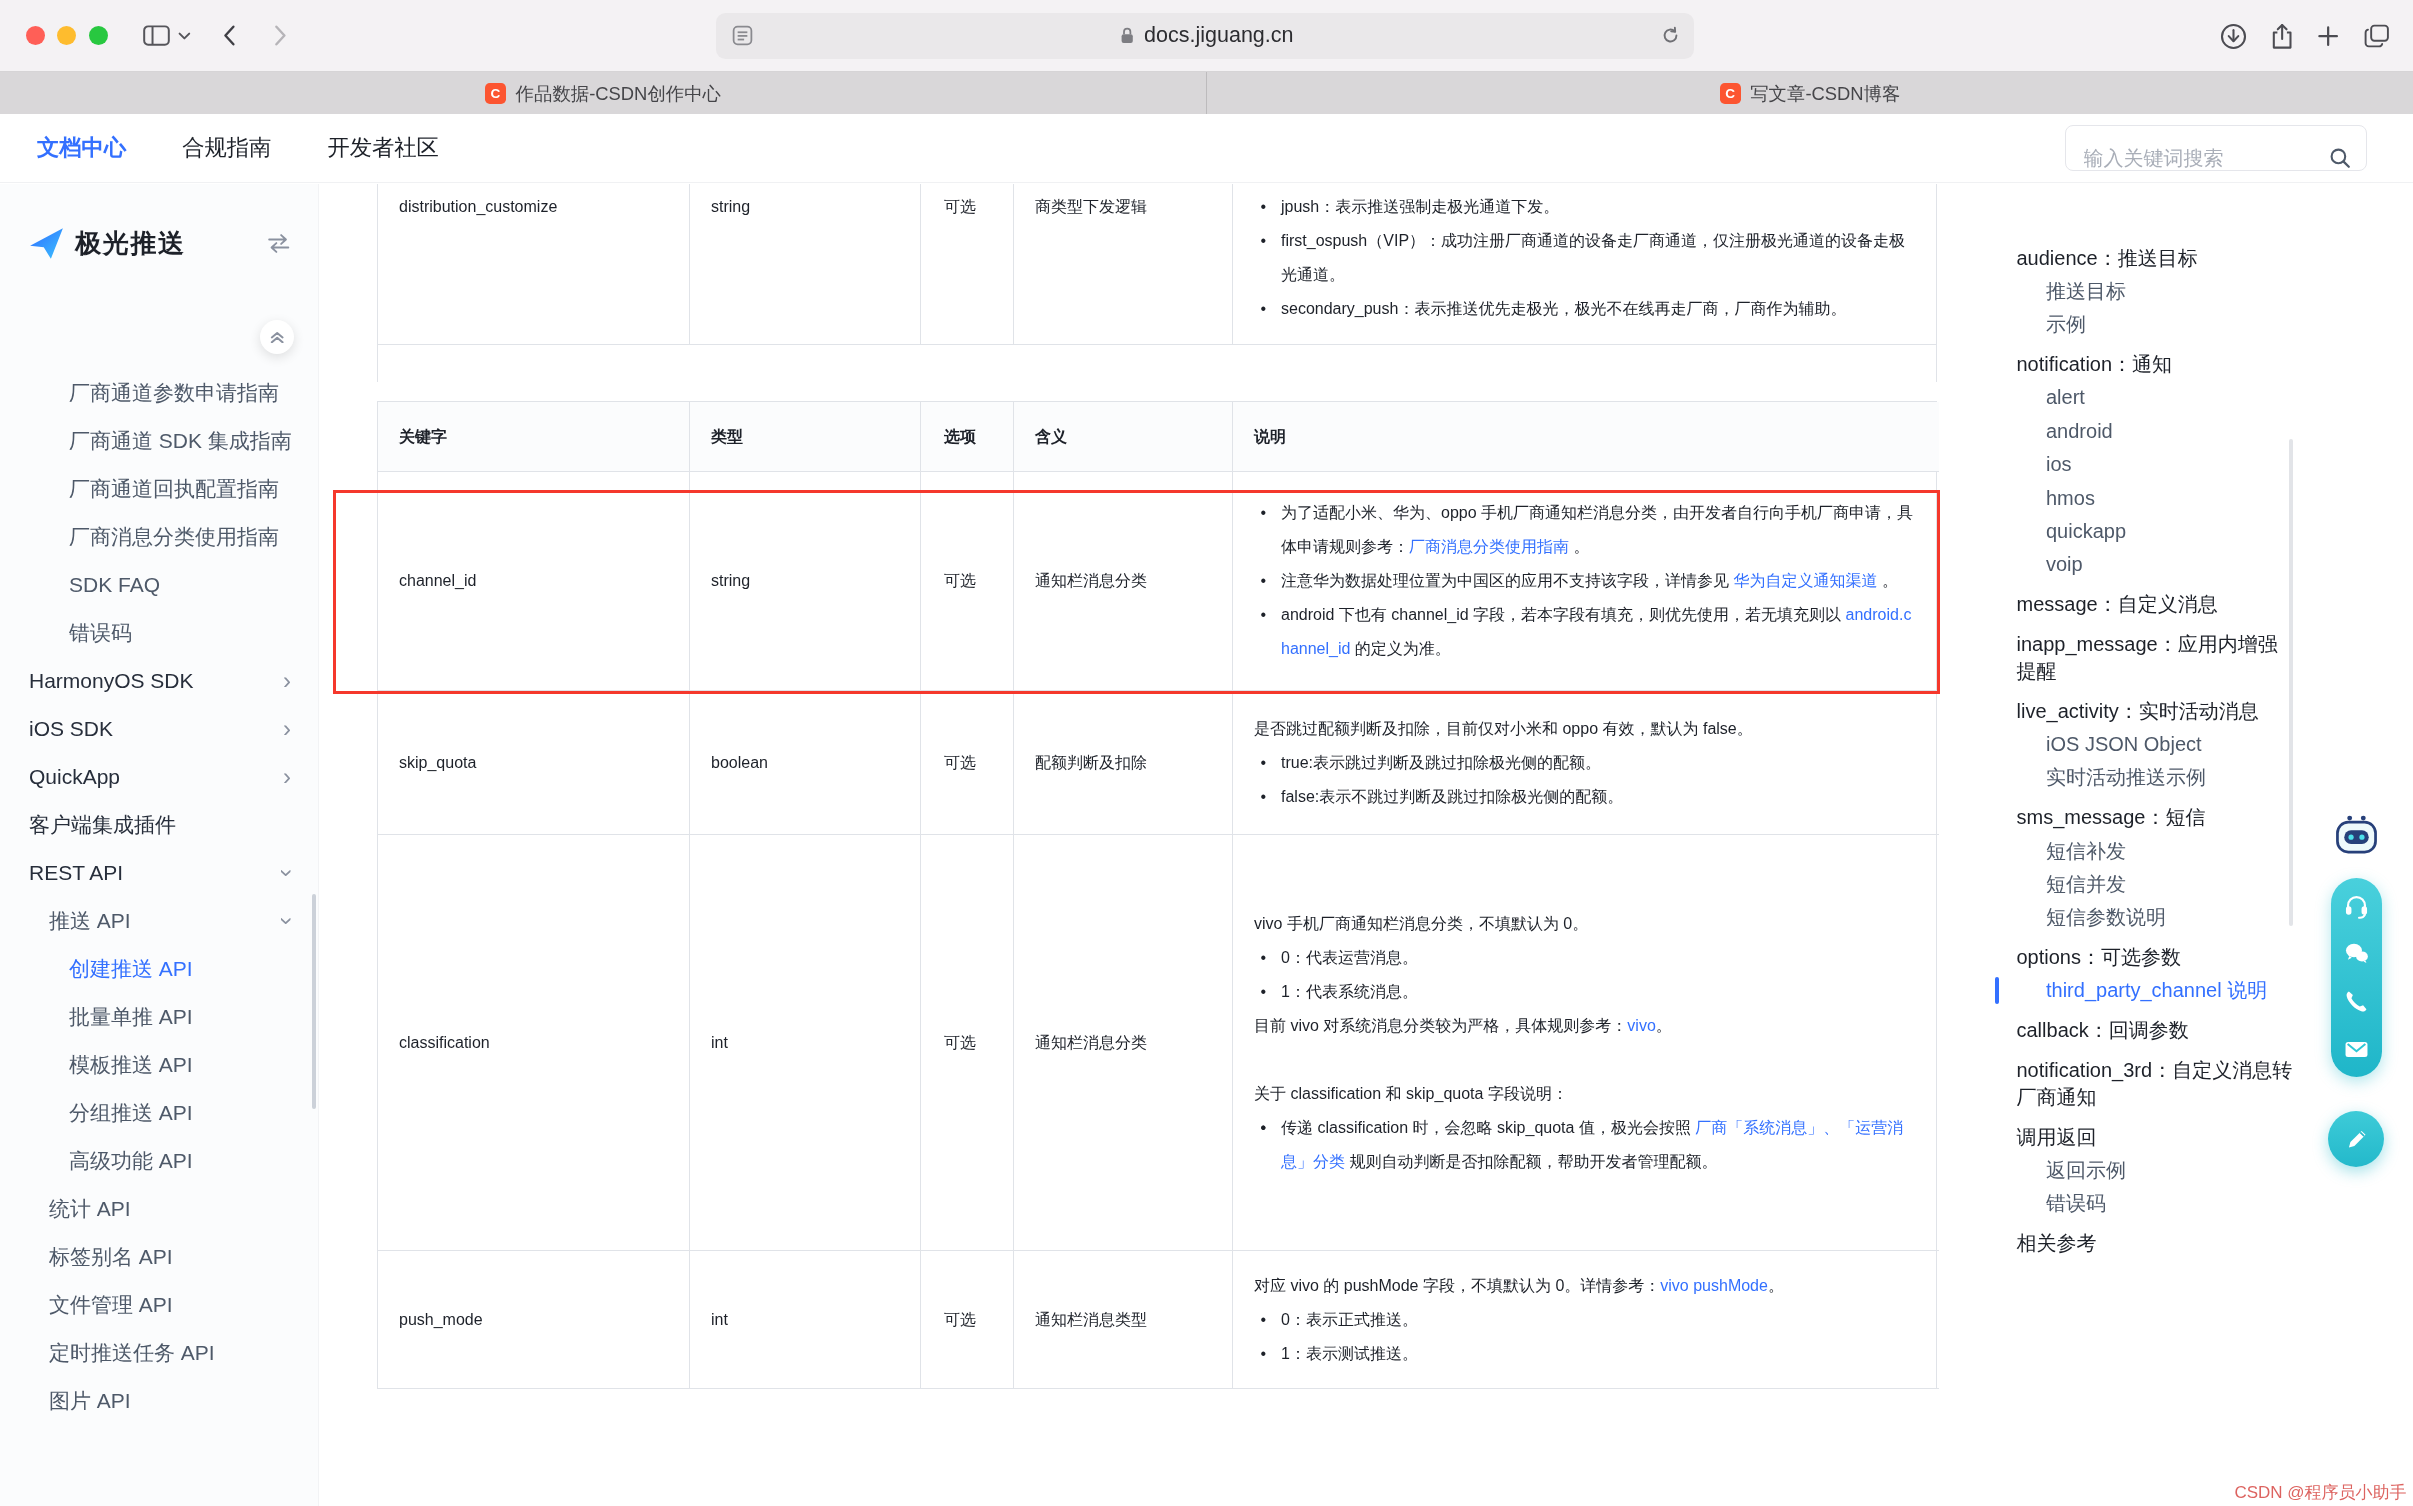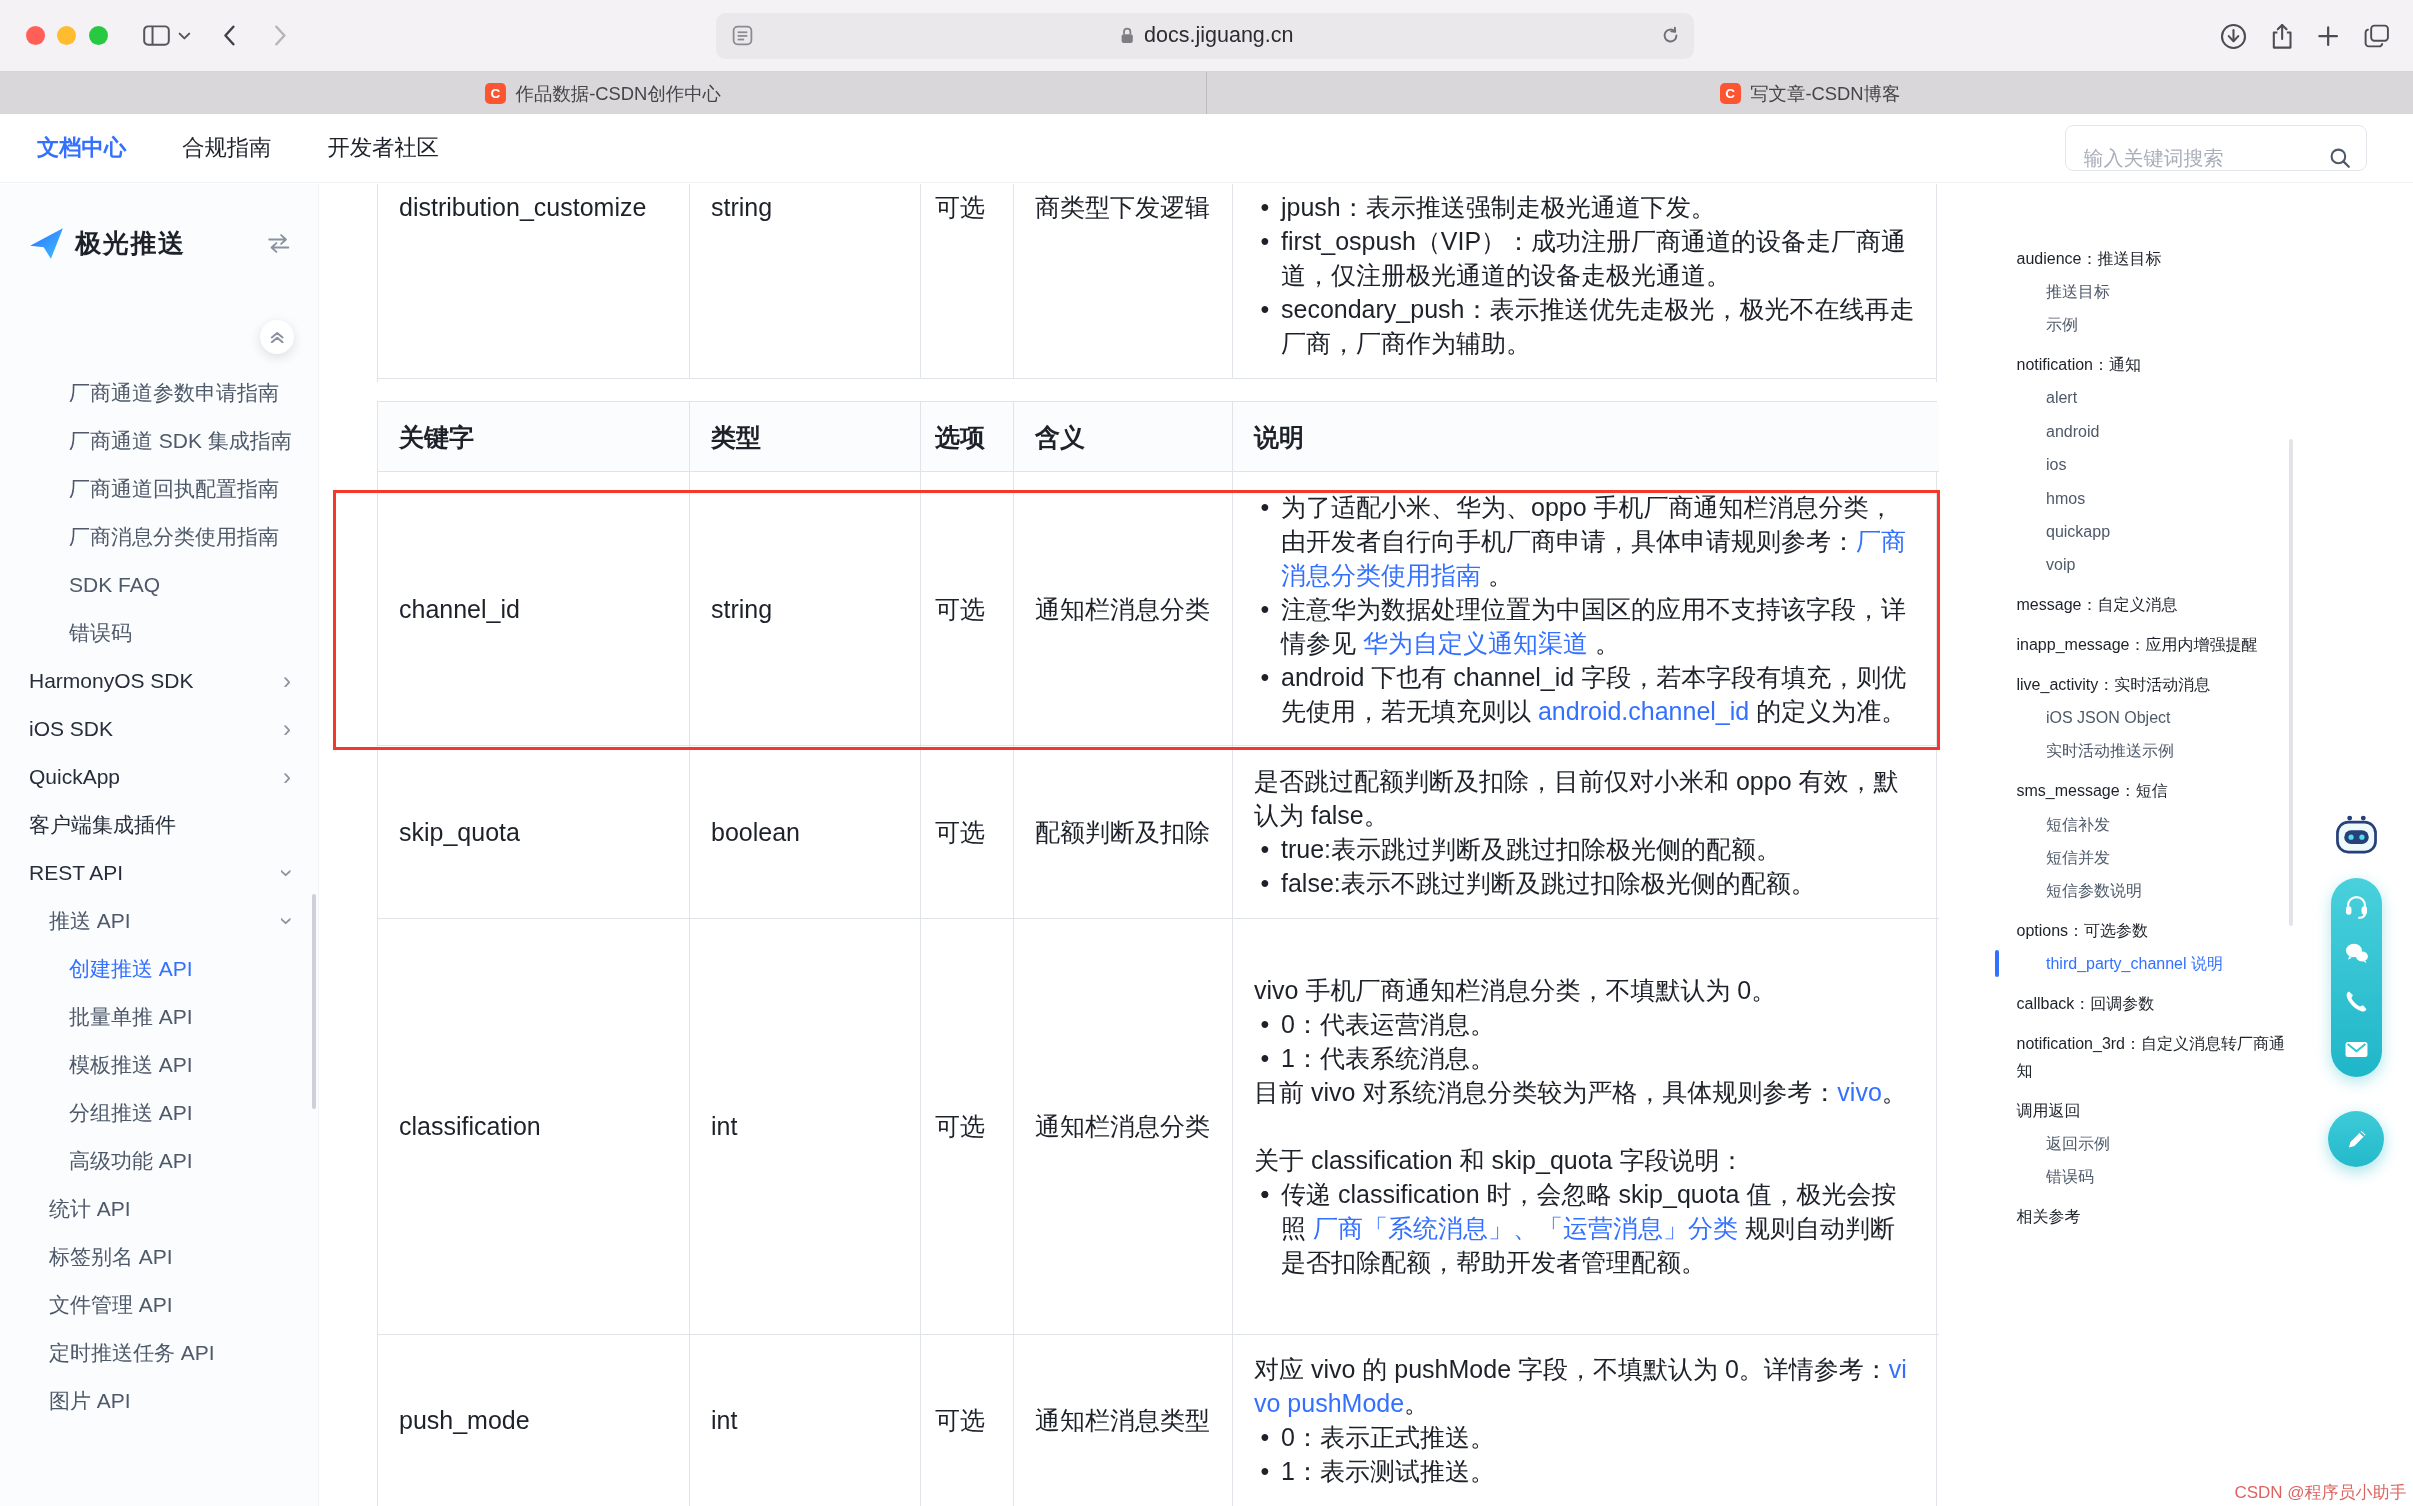--- a/index.html
+++ b/index.html
@@ -56,40 +56,40 @@
 .chev.down{transform:rotate(90deg)}
 .s-scrollthumb{position:absolute;right:1.6px;top:710px;width:4.8px;height:215px;background:#ccd1d9;border-radius:2.4px}
 
 .main{position:absolute;left:319px;top:184px;width:1692px;bottom:0;background:#fff;overflow:hidden}
 .doc{position:relative;margin-left:58px;width:1560px}
 .dtable{width:1560px;border-left:0.8px solid #e0e3e8;border-right:0.8px solid #e0e3e8}
 #partial-table{height:198px;overflow:hidden}
 #partial-table .tcell{justify-content:flex-start;padding-top:6.4px}
 #main-table{border-top:0.8px solid #e0e3e8;margin-top:19px}
 .trow,.thead-row{display:grid;grid-template-columns:312px 231px 93px 219px 706px;position:relative}
-.tcell{border-right:0.8px solid #e0e3e8;border-bottom:0.8px solid #e0e3e8;display:flex;flex-direction:column;justify-content:center;font-size:25px;color:#1d2129;padding:17.6px 21px;line-height:34px;word-break:break-all}
+.tcell{border-right:0.8px solid #e0e3e8;border-bottom:0.8px solid #e0e3e8;display:flex;flex-direction:column;justify-content:center;font-size:16px;color:#1d2129;padding:17.6px 21px;line-height:34px;word-break:break-all}
 .c-desc{border-right:none}
 .c-option{align-items:center;padding-left:0;padding-right:14px}
 .thead-row .tcell{font-weight:700;background:#fbfcfd;min-height:68px}
 #main-table .trow:nth-child(2){min-height:219px}
 #main-table .trow:nth-child(3){min-height:144px}
 #main-table .trow:nth-child(4){min-height:416px}
 #main-table .trow:nth-child(5){min-height:138px}
 #main-table .trow:nth-child(6){min-height:152px}
 .intro{margin-top:22.3px;font-size:21.5px;color:#1d2129;height:32px;line-height:32px}
 .line,.bullet{position:relative}
 .bullet{padding-left:27px}
 .bullet .dot{position:absolute;left:6.4px;color:#1d2129}
 .blank{height:34px}
 .lnk{color:#3370ff;cursor:pointer}
 .red-box{position:absolute;left:-45px;right:-4px;top:17.6px;bottom:-3.2px;border:3.2px solid #f5382c;pointer-events:none;z-index:3}
 
 .toc{position:absolute;left:1995px;top:184px;width:319px;bottom:0;overflow:hidden}
 .toc-list{position:relative;padding:51px 0 0 21.5px}
-.toc-item{font-size:16px;line-height:27px;padding:3.2px 0;color:#4e5969;position:relative;width:281px;cursor:pointer}
+.toc-item{font-size:20px;line-height:27px;padding:3.2px 0;color:#4e5969;position:relative;width:281px;cursor:pointer}
 .toc-item.lvl0{color:#1d2129;margin-top:6.4px;font-weight:500}
 .toc-item.lvl1{padding-left:29.5px}
 .toc-item.active{color:#3370ff;font-weight:500}
 .toc-item.active::before{content:"";position:absolute;left:-21.5px;top:3.2px;bottom:3.2px;width:4px;background:#3370ff;border-radius:2.4px}
 .toc-thumb{position:absolute;right:21.5px;top:255px;width:4px;height:487px;background:#e2e4e8;border-radius:2.4px}
 
 .float-widgets{position:absolute;right:29px;top:814px;width:56px;display:flex;flex-direction:column;align-items:center;z-index:12}
 .robot{width:49px;height:46px;margin-bottom:17.6px;cursor:pointer}
 .capsule{width:51px;border-radius:25.5px;background:linear-gradient(180deg,#49d0dc,#1fb6c9);padding:14.4px 0;display:flex;flex-direction:column;align-items:center;gap:21px;box-shadow:0 4.8px 14.4px rgba(31,182,201,.35)}
 .cap-icon{width:27px;height:27px;cursor:pointer}

